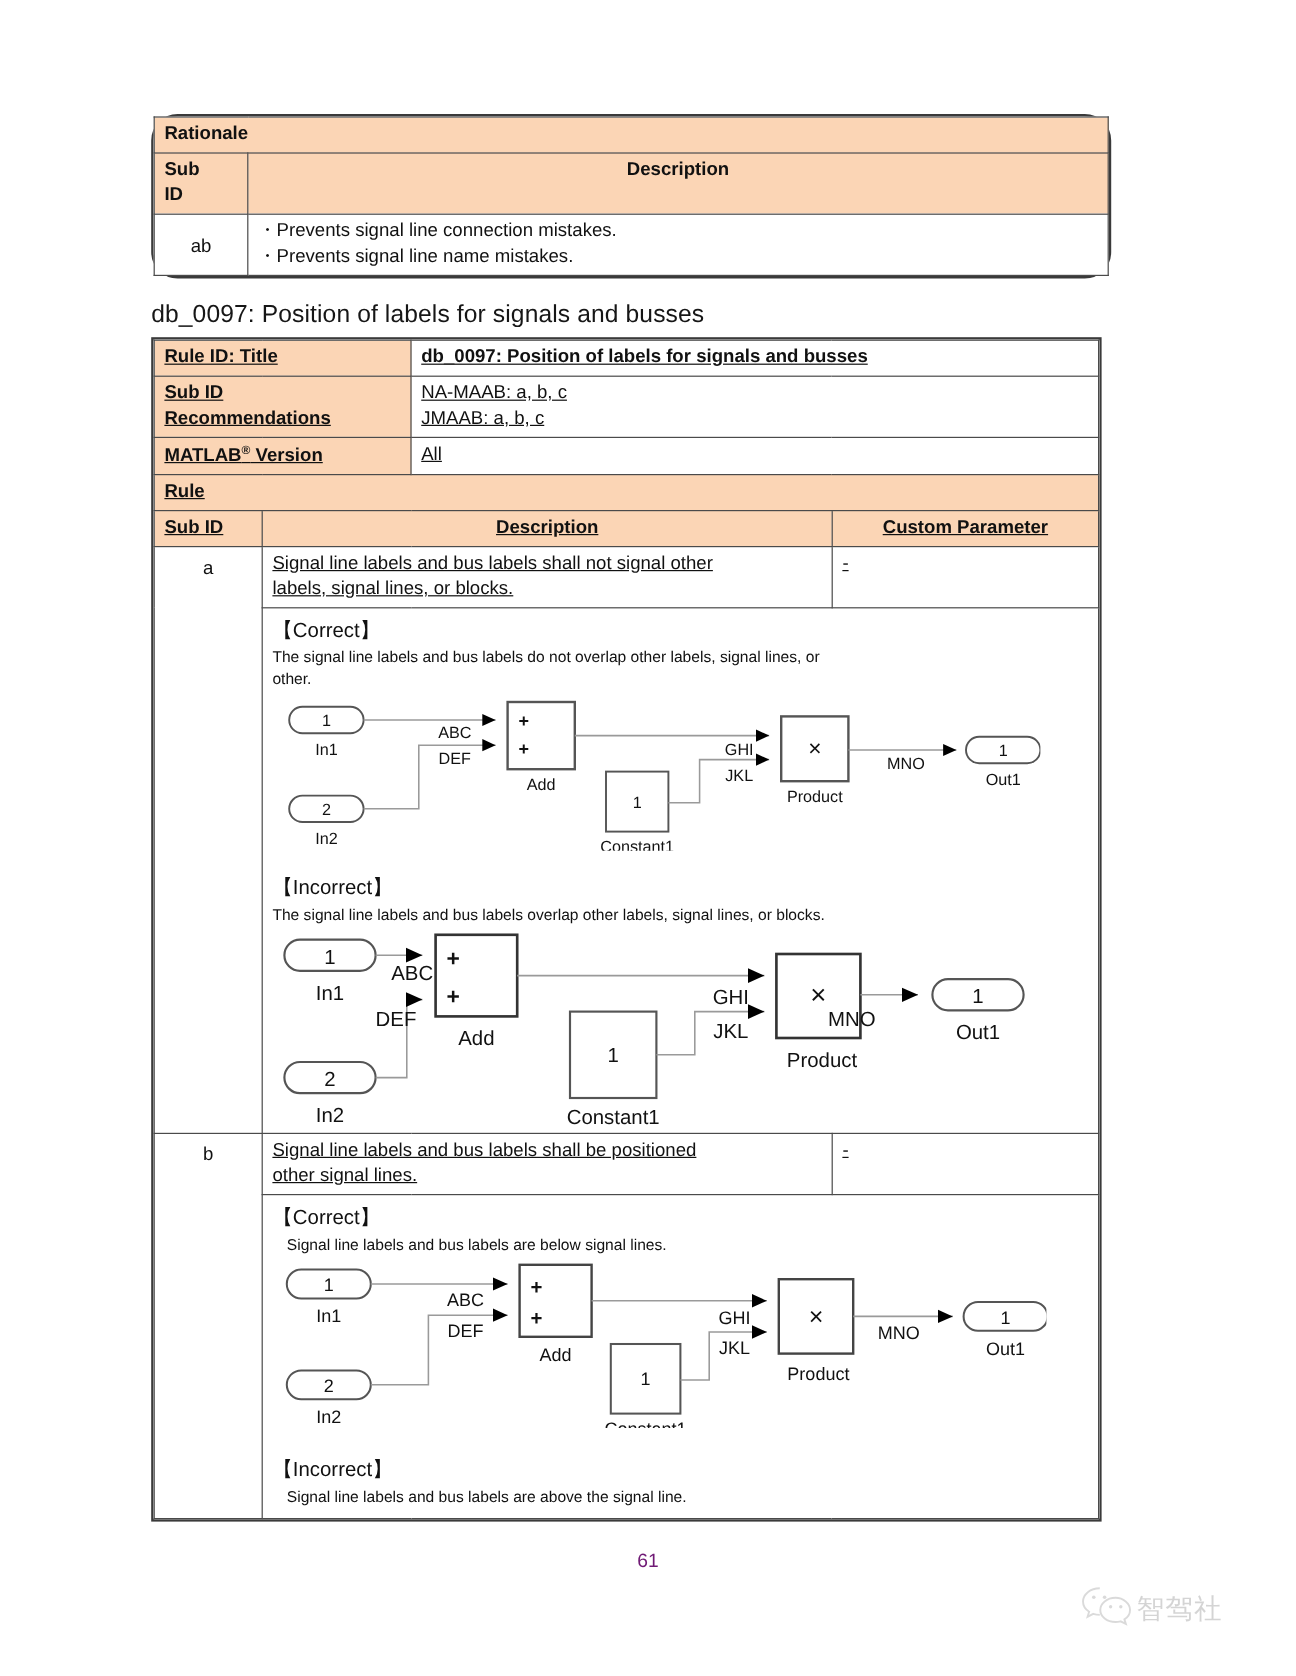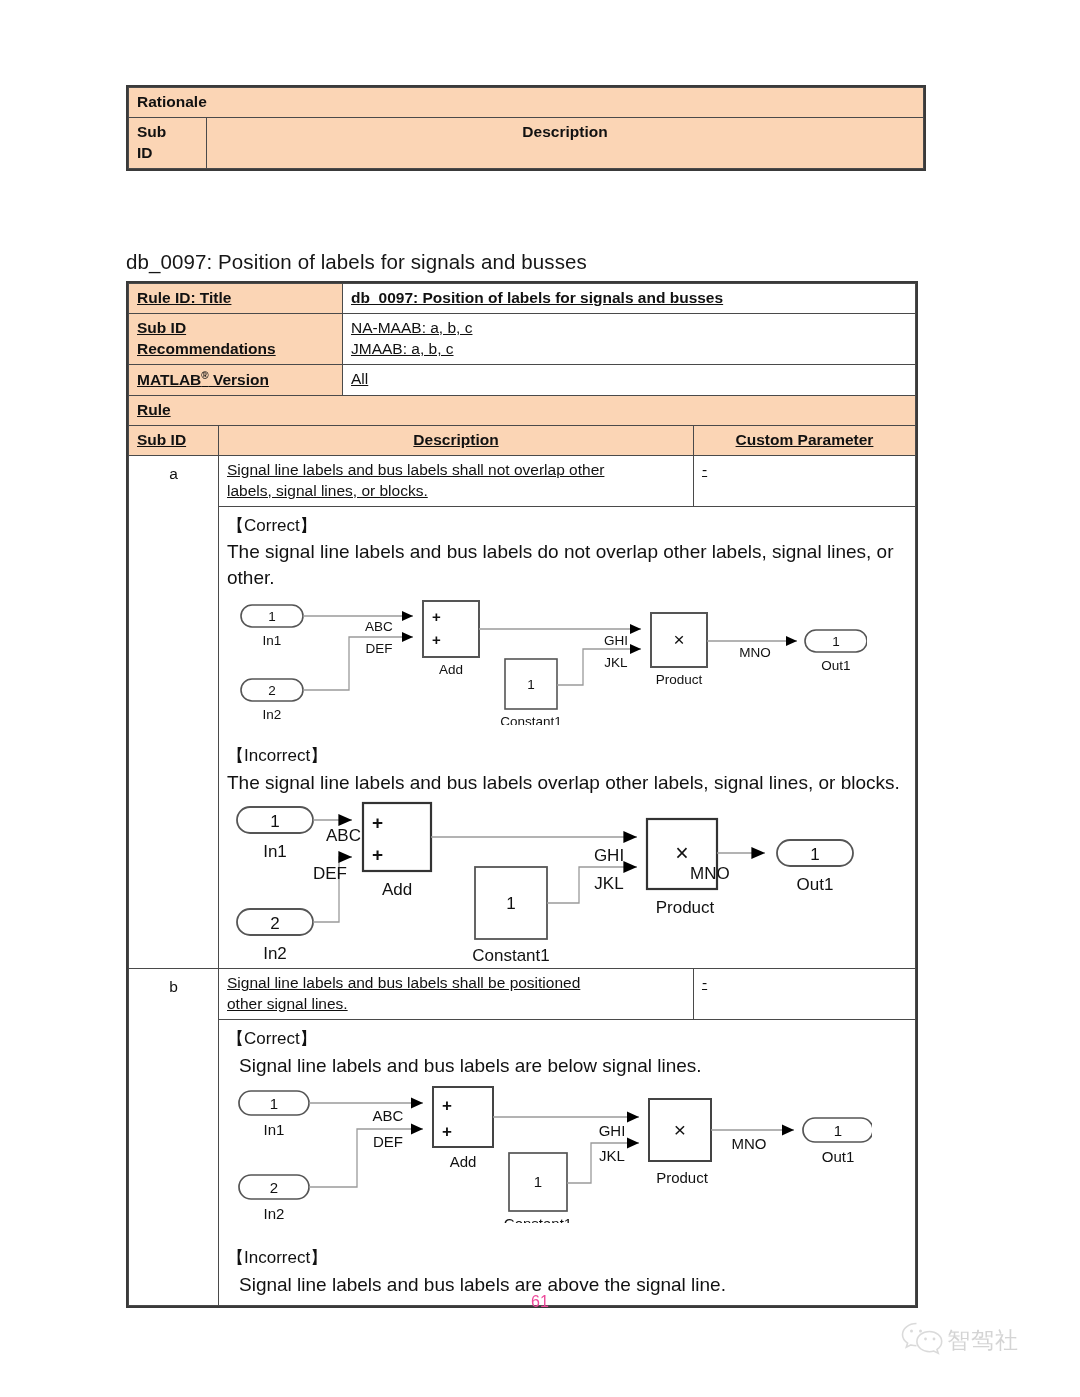--- a/index.html
+++ b/index.html
@@ -45,22 +45,23 @@
   .outer-frame {
     border: 2px solid #3a3a3a;
     background: #fff;
     box-sizing: content-box;
   }
 
   
   #rationale-table {
     position: absolute;
     left: 126px;
-    top: 85px;
+    top: 95px;
     width: 796px;
+    border-radius: 22px;
   }
   #rationale-table table { width: 100%; }
   .center { text-align: center; }
   .bullet-list { margin: 0; padding: 0; list-style: none; }
   .bullet-list li { white-space: nowrap; }
   .bullet-list li:before { content: "\30FB"; }
 
   
   #section-heading {
     position: absolute;
@@ -83,42 +84,42 @@
   .cell-pad { padding: 5px 9px; text-decoration: underline; }
 
   .sup { font-size: 10px; vertical-align: super; }
 
   .example-cell { padding: 8px 10px 10px 10px; }
   .ex-title {
     font-size: 17px;
     margin: 4px 0 2px 0;
   }
   .ex-desc {
-    font-size: 19px;
+    font-size: 13px;
     margin: 0 0 4px 0;
     line-height: 1.35;
   }
   .indent1 { padding-left: 12px; }
 
   
   .diagram {
     position: relative;
     background: #fff;
   }
   .diagram svg { display: block; }
 
   
   #page-number {
     position: absolute;
     left: 0;
     top: 1293px;
     width: 1080px;
     text-align: center;
     font-size: 16px;
-    color: #ec4899;
+    color: #701a75;
   }
   #watermark {
     position: absolute;
     left: 900px;
     top: 1320px;
     display: flex;
     align-items: center;
     gap: 1px;
     opacity: 0.42;
   }
@@ -143,20 +144,29 @@
       <tbody>
         <tr>
           <td class="hdr" colspan="2">Rationale</td>
         </tr>
         <tr>
           <td class="hdr">
             <div>Sub</div>
             <div>ID</div>
           </td>
           <td class="hdr center">Description</td>
+        </tr>
+        <tr>
+          <td class="center" style="padding-top:17px">ab</td>
+          <td>
+            <ul class="bullet-list">
+              <li>Prevents signal line connection mistakes.</li>
+              <li>Prevents signal line name mistakes.</li>
+            </ul>
+          </td>
         </tr>
       </tbody>
     </table>
   </div>
 
   <div id="section-heading">db_0097: Position of labels for signals and busses</div>
 
   <div id="rule-table" class="outer-frame">
     <table class="doc-table">
       <colgroup>
@@ -194,21 +204,21 @@
 
         <tr>
           <td class="hdr cell-pad">Sub ID</td>
           <td class="hdr cell-pad center" colspan="2">Description</td>
           <td class="hdr cell-pad center">Custom Parameter</td>
         </tr>
 
         <tr>
           <td rowspan="2" class="center" style="padding-top:8px; border-bottom:1px solid #4a4a4a">a</td>
           <td class="cell-pad" colspan="2">
-            <div>Signal line labels and bus labels shall not overlap other</div>
+            <div>Signal line labels and bus labels shall not signal other</div>
             <div>labels, signal lines, or blocks.</div>
           </td>
           <td class="cell-pad">-</td>
         </tr>
 
         <tr>
           <td class="example-cell" colspan="3">
 
             <div class="ex-title">【Correct】</div>
             <div class="ex-desc">

